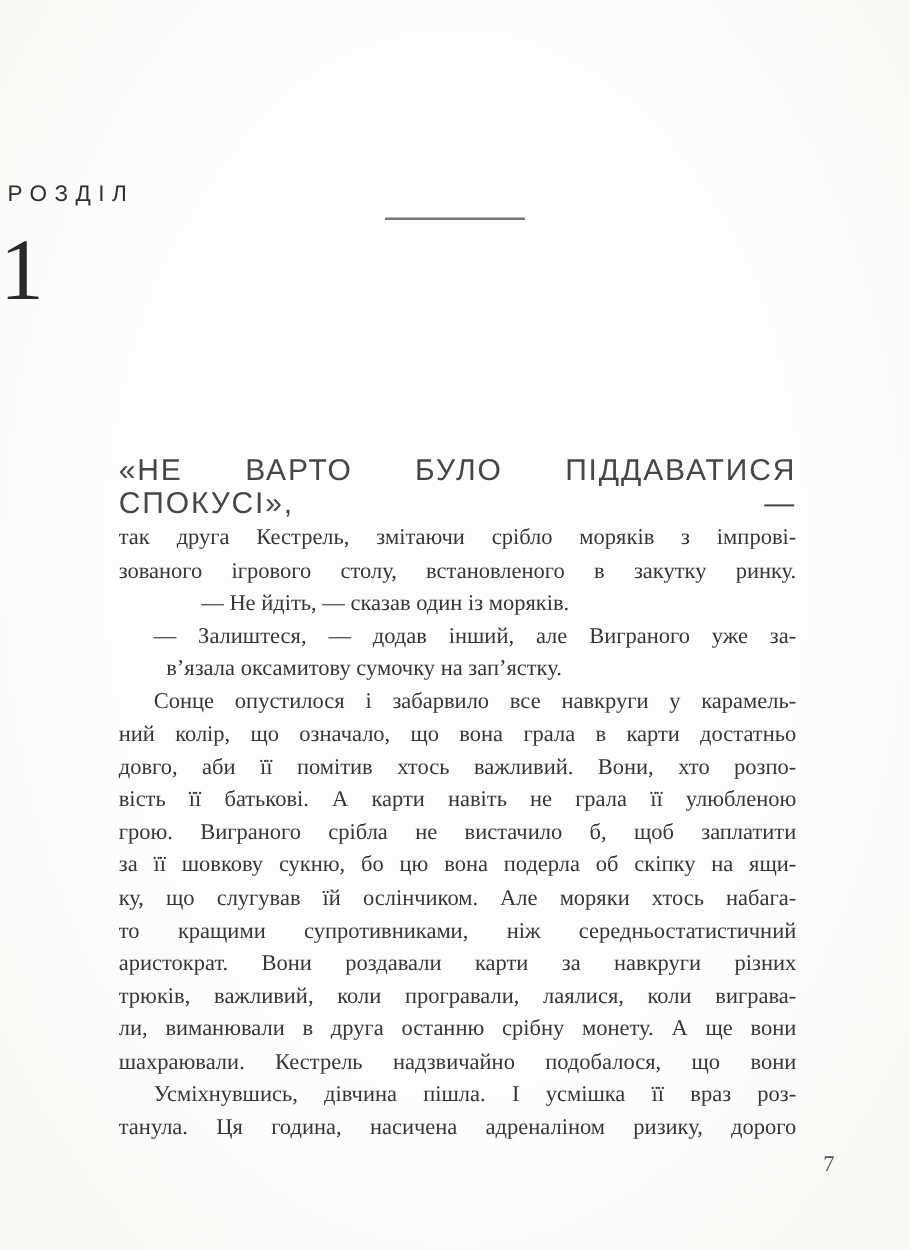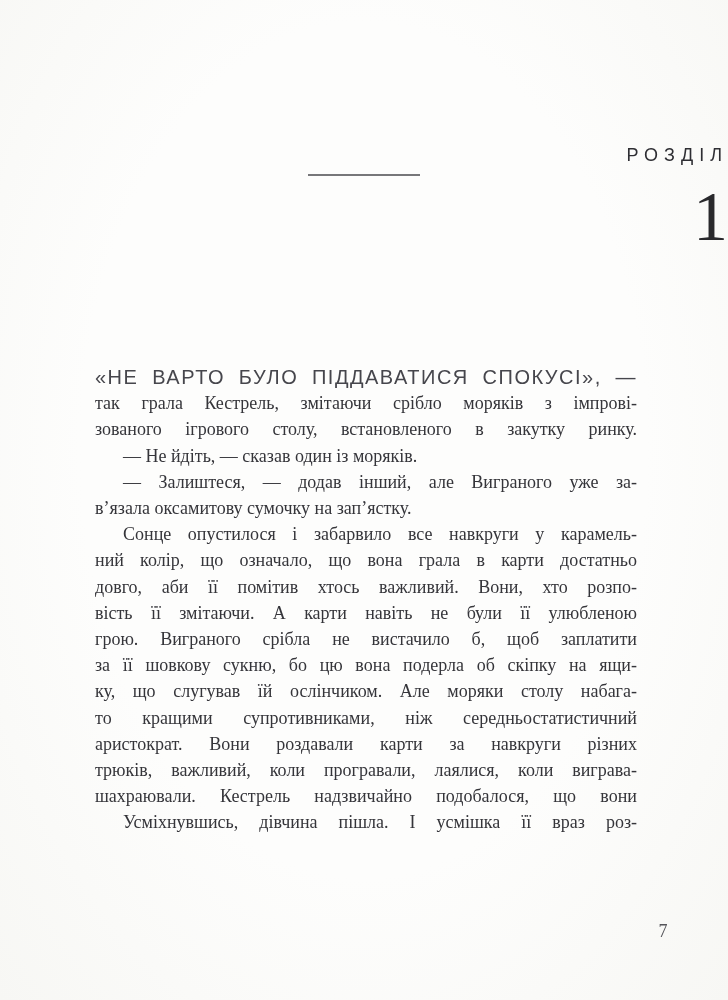--- a/index.html
+++ b/index.html
@@ -18,21 +18,21 @@
   }
   .page {
     position: absolute;
     inset: 0;
   }
   .chapter-head {
     position: absolute;
     top: 144px;
     left: 0;
     width: 100%;
-    text-align: right;
+    text-align: left;
   }
   .chapter-label {
     font-family: "Liberation Sans", sans-serif;
     font-size: 18px;
     line-height: 22px;
     letter-spacing: 6px;
     text-indent: 6px;
     color: #2e2e33;
     font-weight: normal;
   }
@@ -56,30 +56,31 @@
     width: 542px;
     font-size: 18px;
     line-height: 26.2px;
   }
   .line {
     text-align: justify;
     text-align-last: justify;
   }
   .line.caps {
     font-family: "Liberation Sans", sans-serif;
-    font-size: 20px;
+    font-size: 24px;
     letter-spacing: 1.5px;
     color: #46464c;
   }
   .line.indent {
     text-indent: 28px;
   }
   .line.no-just {
     text-align: left;
     text-align-last: left;
+    margin-left: 38px;
   }
   .page-number {
     position: absolute;
     top: 921px;
     left: 646px;
     width: 34px;
     text-align: center;
     font-size: 18px;
     color: #55555a;
   }
@@ -90,36 +91,38 @@
 <div class="page">
 
   <header class="chapter-head">
     <div class="chapter-label">РОЗДІЛ</div>
     <div class="chapter-rule"></div>
     <div class="chapter-number">1</div>
   </header>
 
   <main class="body-text">
     <div class="line caps">«НЕ ВАРТО БУЛО ПІДДАВАТИСЯ СПОКУСІ», —</div>
-    <div class="line">так грала Кестрель, змітаючи срібло моряків з імпрові-</div>
+    <div class="line">так друга Кестрель, змітаючи срібло моряків з імпрові-</div>
     <div class="line">зованого ігрового столу, встановленого в закутку ринку.</div>
     <div class="line indent no-just">— Не йдіть, — сказав один із моряків.</div>
     <div class="line indent">— Залиштеся, — додав інший, але Виграного уже за-</div>
     <div class="line no-just">в’язала оксамитову сумочку на зап’ястку.</div>
     <div class="line indent">Сонце опустилося і забарвило все навкруги у карамель-</div>
     <div class="line">ний колір, що означало, що вона грала в карти достатньо</div>
     <div class="line">довго, аби її помітив хтось важливий. Вони, хто розпо-</div>
-    <div class="line">вість її змітаючи. А карти навіть не були її улюбленою</div>
+    <div class="line">вість її батькові. А карти навіть не грала її улюбленою</div>
     <div class="line">грою. Виграного срібла не вистачило б, щоб заплатити</div>
     <div class="line">за її шовкову сукню, бо цю вона подерла об скіпку на ящи-</div>
-    <div class="line">ку, що слугував їй ослінчиком. Але моряки столу набага-</div>
+    <div class="line">ку, що слугував їй ослінчиком. Але моряки хтось набага-</div>
     <div class="line">то кращими супротивниками, ніж середньостатистичний</div>
     <div class="line">аристократ. Вони роздавали карти за навкруги різних</div>
     <div class="line">трюків, важливий, коли програвали, лаялися, коли виграва-</div>
+    <div class="line">ли, виманювали в друга останню срібну монету. А ще вони</div>
     <div class="line">шахраювали. Кестрель надзвичайно подобалося, що вони</div>
     <div class="line indent">Усміхнувшись, дівчина пішла. І усмішка її враз роз-</div>
+    <div class="line">танула. Ця година, насичена адреналіном ризику, дорого</div>
   </main>
 
   <footer>
     <div class="page-number">7</div>
   </footer>
 
 </div>
 
 </body></html>

